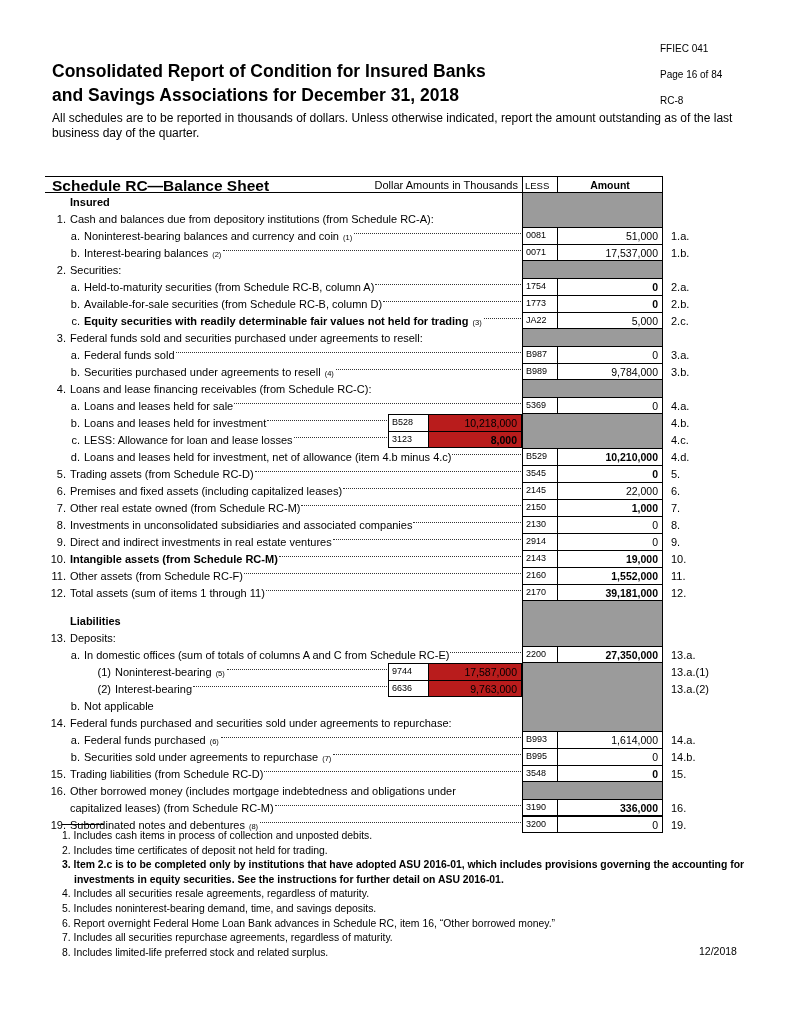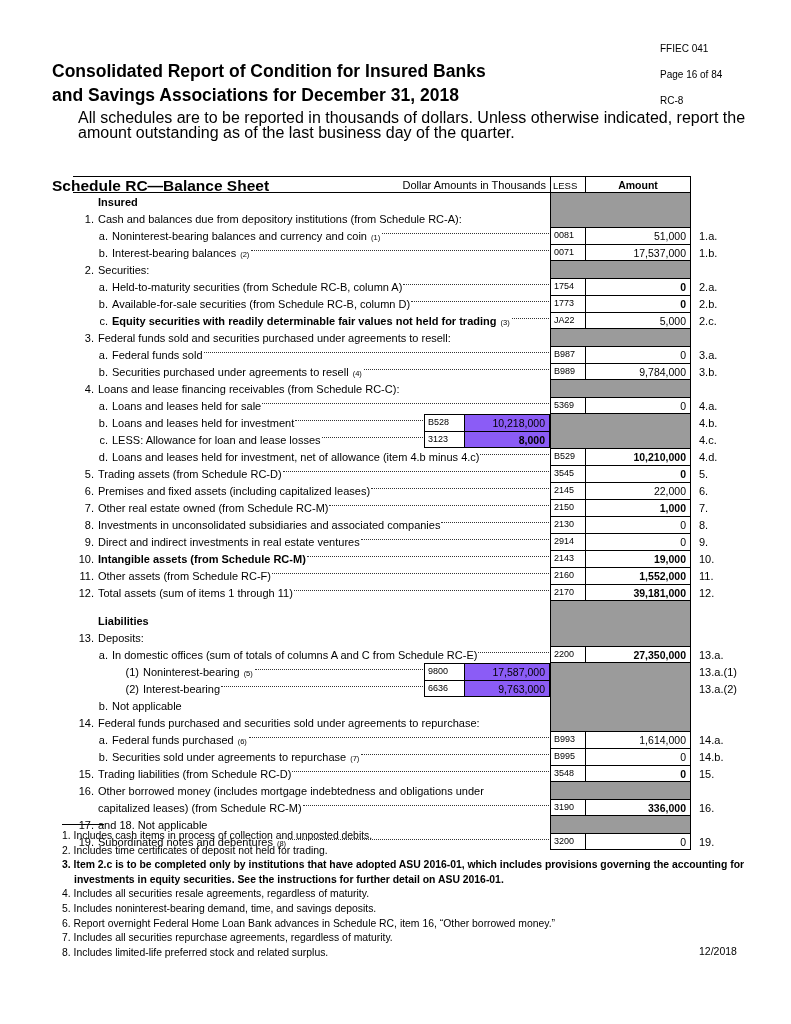--- a/index.html
+++ b/index.html
@@ -1,43 +1,43 @@
 <!DOCTYPE html>
 <html><head>
 <meta charset="utf-8">
 <style>
   html,body{margin:0;padding:0;background:#fff;}
   body{width:791px;height:1024px;position:relative;font-family:"Liberation Sans","DejaVu Sans",sans-serif;color:#000;}
   .page{position:absolute;inset:0;background:#fff;overflow:hidden;}
   .top-right{position:absolute;left:660px;top:29px;font-size:10px;line-height:13px;white-space:pre-line;}
   .title{position:absolute;left:52px;top:59px;font-size:17.5px;font-weight:bold;line-height:24px;}
-  .intro{position:absolute;left:52px;top:111px;width:685px;font-size:16px;line-height:14.5px;margin-left:26px;}
+  .intro{position:absolute;left:52px;top:111px;width:685px;font-size:12px;line-height:14.5px;}
   .sched{position:absolute;left:52px;top:145px;font-size:15.5px;font-weight:bold;margin-top:32px;}
   .tbl{position:absolute;left:45px;top:176px;width:712px;}
-  .trow{display:flex;align-items:stretch;height:17px;justify-content:flex-end;}
+  .trow{display:flex;align-items:stretch;height:17px;}
   .trow.spacer{height:11px;}
   .desc{width:477px;display:flex;align-items:center;font-size:11px;box-sizing:border-box;position:relative;}
   .hdr .desc{border-top:1px solid #000;border-bottom:1px solid #000;justify-content:flex-end;padding-right:4px;}
   .num{flex-shrink:0;text-align:right;padding-right:4px;box-sizing:border-box;}
   .lbl{white-space:nowrap;}
   .b{font-weight:bold;}
   .fnref{font-size:7.5px;margin:3px 1px 0 4px;white-space:nowrap;flex-shrink:0;}
   .leader{flex:1;min-width:6px;border-bottom:1.4px dotted #333;margin:0 1px 4px 1px;}
   .codecol{width:35px;font-size:9px;padding:2px 0 0 3px;box-sizing:border-box;background:#fff;}
   .amtcol{width:106px;font-size:10.5px;box-sizing:border-box;background:#fff;display:flex;align-items:center;justify-content:flex-end;padding-right:4px;}
   .graycell{width:141px;background:#9b9b9b;border-left:1px solid #000;border-right:1px solid #000;box-sizing:border-box;flex-shrink:0;}
   .itemcol{width:66px;padding-left:8px;font-size:11px;display:flex;align-items:center;box-sizing:border-box;}
   .bl{border-left:1px solid #000;}
   .br{border-right:1px solid #000;}
   .bt{border-top:1px solid #000;}
   .bb{border-bottom:1px solid #000;}
   .hdr .codecol{font-size:9.5px;padding:3px 0 0 2px;}
   .hdr .amtcol{justify-content:center;padding-right:0;font-weight:bold;}
   .ibox-code{width:40px;font-size:9px;padding:2px 0 0 3px;box-sizing:border-box;background:#fff;flex-shrink:0;align-self:stretch;}
-  .ibox-amt{width:86px;font-size:10.5px;box-sizing:border-box;background:#8b5cf6;display:flex;align-items:center;justify-content:flex-end;padding-right:4px;flex-shrink:0;align-self:stretch;}
+  .ibox-amt{width:94px;font-size:10.5px;box-sizing:border-box;background:#b91c1c;display:flex;align-items:center;justify-content:flex-end;padding-right:4px;flex-shrink:0;align-self:stretch;}
   .fnblock{position:absolute;left:62px;top:824px;width:692px;}
   .fnrule{width:42px;border-top:1.4px solid #000;margin-bottom:4px;}
   .fnote{font-size:10.4px;line-height:14.6px;padding-left:12px;text-indent:-12px;}
   .footer-date{position:absolute;left:699px;top:945px;font-size:10.5px;}
 </style>
 </head>
 <body>
 
 <div class="page">
 
@@ -370,21 +370,21 @@
             <span class="b">27,350,000</span>
           </div>
           <div class="itemcol">13.a.</div>
         </div>
         <div class="trow">
           <div class="desc" style="margin-left: 44px; width: 433px;">
             <span class="num" style="width: 26px;">(1)</span>
             <span class="lbl">Noninterest-bearing</span>
             <span class="fnref">(5)</span>
             <div class="leader"></div>
-            <div class="ibox-code bt bl">9800</div>
+            <div class="ibox-code bt bl">9744</div>
             <div class="ibox-amt bt bl br">
               <span>17,587,000</span>
             </div>
           </div>
           <div class="graycell"></div>
           <div class="itemcol">13.a.(1)</div>
         </div>
         <div class="trow">
           <div class="desc" style="margin-left: 44px; width: 433px;">
             <span class="num" style="width: 26px;">(2)</span>
@@ -463,28 +463,20 @@
         <div class="trow">
           <div class="desc" style="padding-left: 25px;">
             <span class="lbl">capitalized leases) (from Schedule RC-M)</span>
             <div class="leader"></div>
           </div>
           <div class="codecol bt bl bb">3190</div>
           <div class="amtcol bt bl br bb">
             <span class="b">336,000</span>
           </div>
           <div class="itemcol">16.</div>
-        </div>
-        <div class="trow">
-          <div class="desc">
-            <span class="num" style="width: 25px;">17.</span>
-            <span class="lbl">and 18. Not applicable</span>
-          </div>
-          <div class="graycell"></div>
-          <div class="itemcol"></div>
         </div>
         <div class="trow">
           <div class="desc">
             <span class="num" style="width: 25px;">19.</span>
             <span class="lbl">Subordinated notes and debentures</span>
             <span class="fnref">(8)</span>
             <div class="leader"></div>
           </div>
           <div class="codecol bt bl bb">3200</div>
           <div class="amtcol bt bl br bb">

